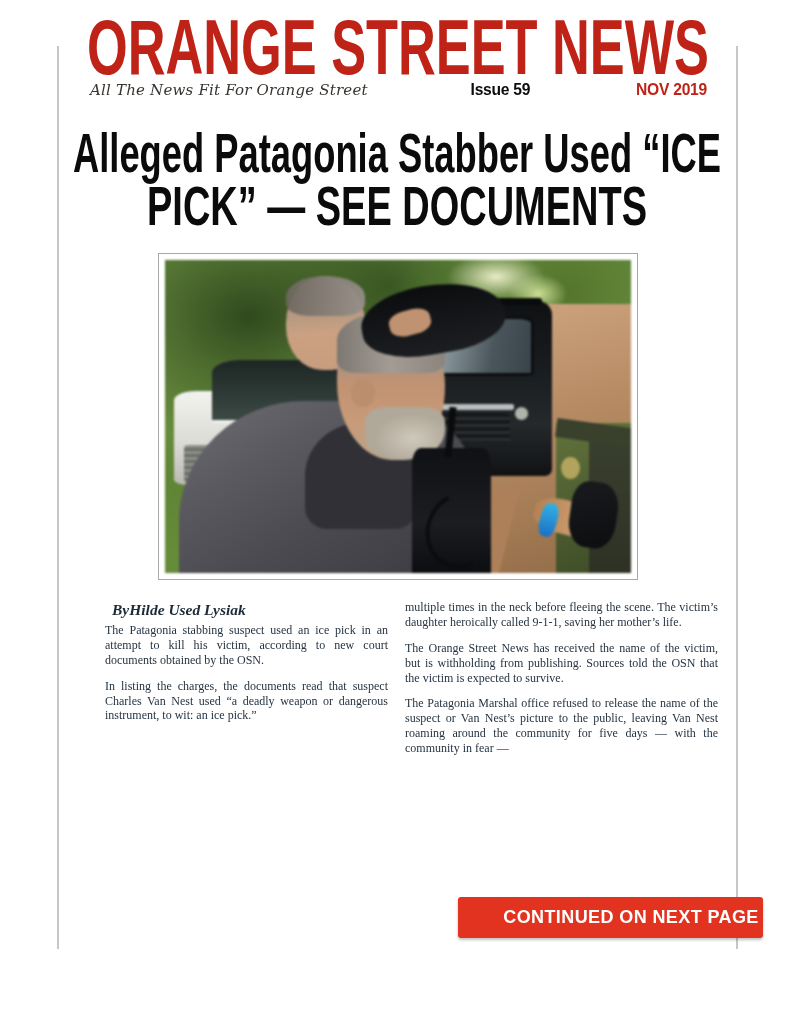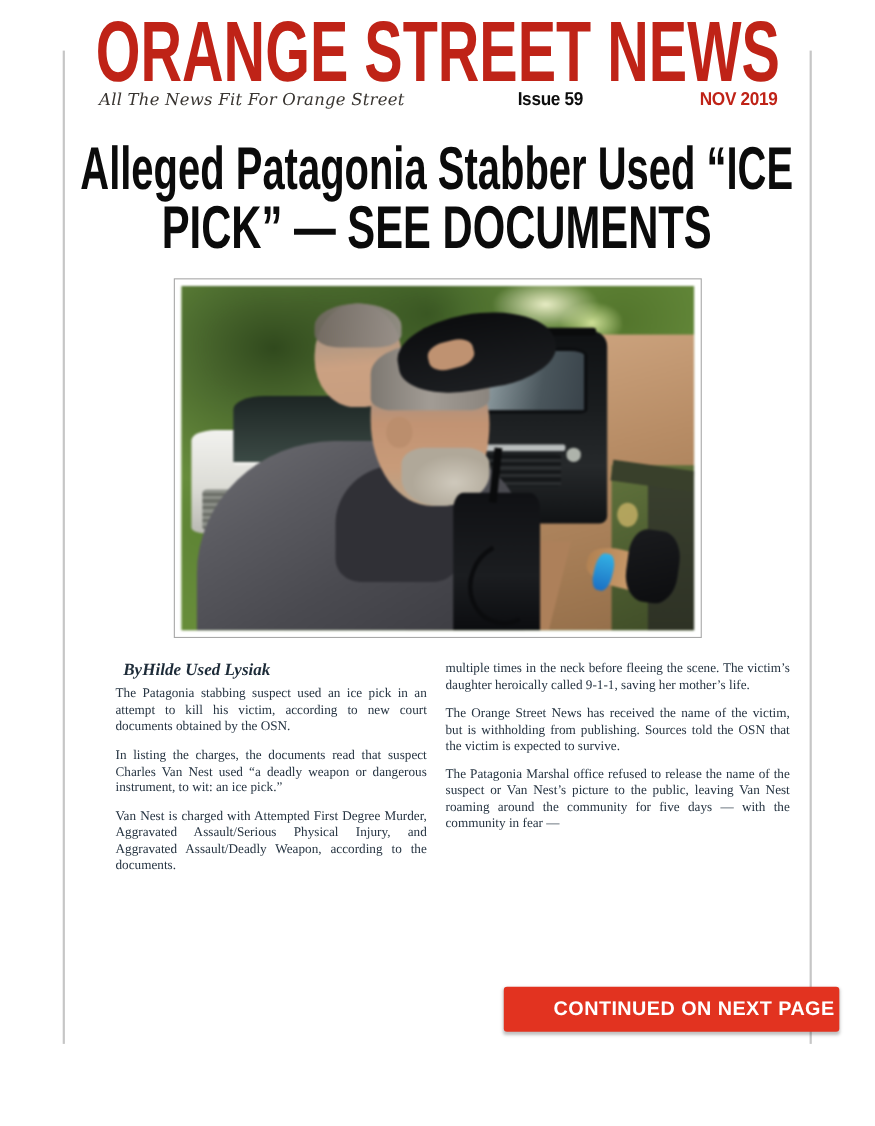--- a/index.html
+++ b/index.html
@@ -146,21 +146,20 @@
       <div class="ph off-band"></div>
       <div class="ph off-glove"></div>
     </div>
   </figure>
 
   <div class="byline">ByHilde Used Lysiak</div>
 
   <div class="col col-left">
     <p>The Patagonia stabbing suspect used an ice pick in an attempt to kill his victim, according to new court documents obtained by the OSN.</p>
     <p>In listing the charges, the documents read that suspect Charles Van Nest used “a deadly weapon or dangerous instrument, to wit: an ice pick.”</p>
-    <p>Van Nest is charged with Attempted First Degree Murder, Aggravated Assault/Serious Physical Injury, and Aggravated Assault/Deadly Weapon, according to the documents.</p>
   </div>
 
   <div class="col col-right">
     <p>multiple times in the neck before fleeing the scene. The victim’s daughter heroically called 9-1-1, saving her mother’s life.</p>
     <p>The Orange Street News has received the name of the victim, but is withholding from publishing. Sources told the OSN that the victim is expected to survive.</p>
     <p>The Patagonia Marshal office refused to release the name of the suspect or Van Nest’s picture to the public, leaving Van Nest roaming around the community for five days — with the community in fear —</p>
   </div>
 
   <div class="continue-button">CONTINUED ON NEXT PAGE</div>
 </div>

